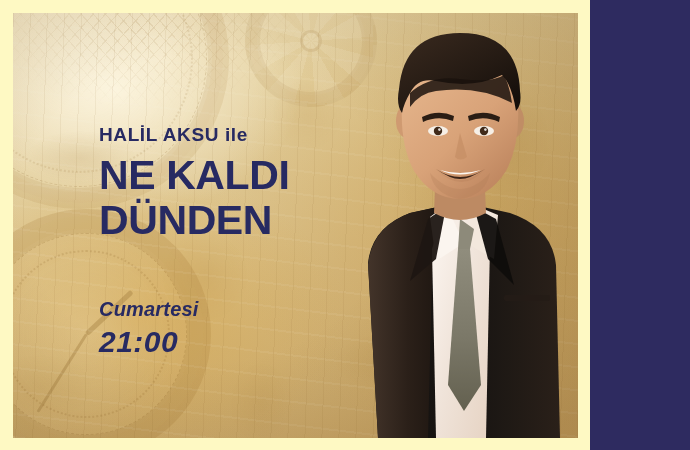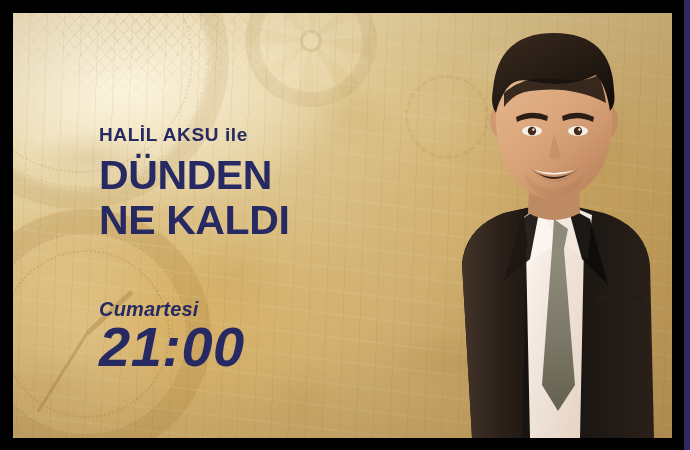--- a/index.html
+++ b/index.html
@@ -7,22 +7,22 @@
   html, body {
     width:690px; height:450px;
     overflow:hidden;
     background:#2e2b60;
     font-family:"Liberation Sans", sans-serif;
   }
 
   
   .promo-card {
     position:relative;
-    width:684px; height:450px;
-    background:#000000;
+    width:590px; height:450px;
+    background:#fef9c3;
     padding:13px 12px 12px 13px;
   }
 
   
   .stage {
     position:relative;
     width:100%; height:100%;
     overflow:hidden;
     background:
       radial-gradient(ellipse 60% 55% at 22% 72%, rgba(214,166,74,0.55) 0%, rgba(214,166,74,0) 62%),
@@ -196,22 +196,22 @@
   .show-title .t-line + .t-line { margin-top:3px; }
 
   .schedule { position:absolute; left:86px; top:286px; z-index:6; color:#272a62;font-style:italic; }
   .day {
     font-size:20px;
     font-weight:600;
     letter-spacing:.2px;
     line-height:1;
   }
   .time {
-    margin-top:0;
-    font-size:56px;
+    margin-top:8px;
+    font-size:30px;
     font-weight:800;
     letter-spacing:.5px;
     line-height:1;
   }
 
   
   .presenter {
     position:absolute;
     right:-12px; bottom:0;
     width:330px; height:425px;
@@ -329,22 +329,22 @@
         <path d="M180 157 Q200 166 221 157 Q200 163 180 157 Z" fill="#fdf8f2"></path>
         <path d="M176 156 Q200 178 225 156 Q202 182 176 156 Z" fill="#b57f58" opacity=".35"></path>
 
         <path d="M170 160 Q200 192 230 160 Q226 182 200 186 Q174 182 170 160 Z" fill="#a97853" opacity=".22"></path>
       </svg>
     </div>
 
     <div class="copy">
       <div class="host-line">HALİL AKSU ile</div>
       <div class="show-title">
+        <div class="t-line">NE KALDI</div>
         <div class="t-line">DÜNDEN</div>
-        <div class="t-line">NE KALDI</div>
       </div>
     </div>
 
     <div class="schedule">
       <div class="day">Cumartesi</div>
       <div class="time">21:00</div>
     </div>
 
   </div>
 </div>

